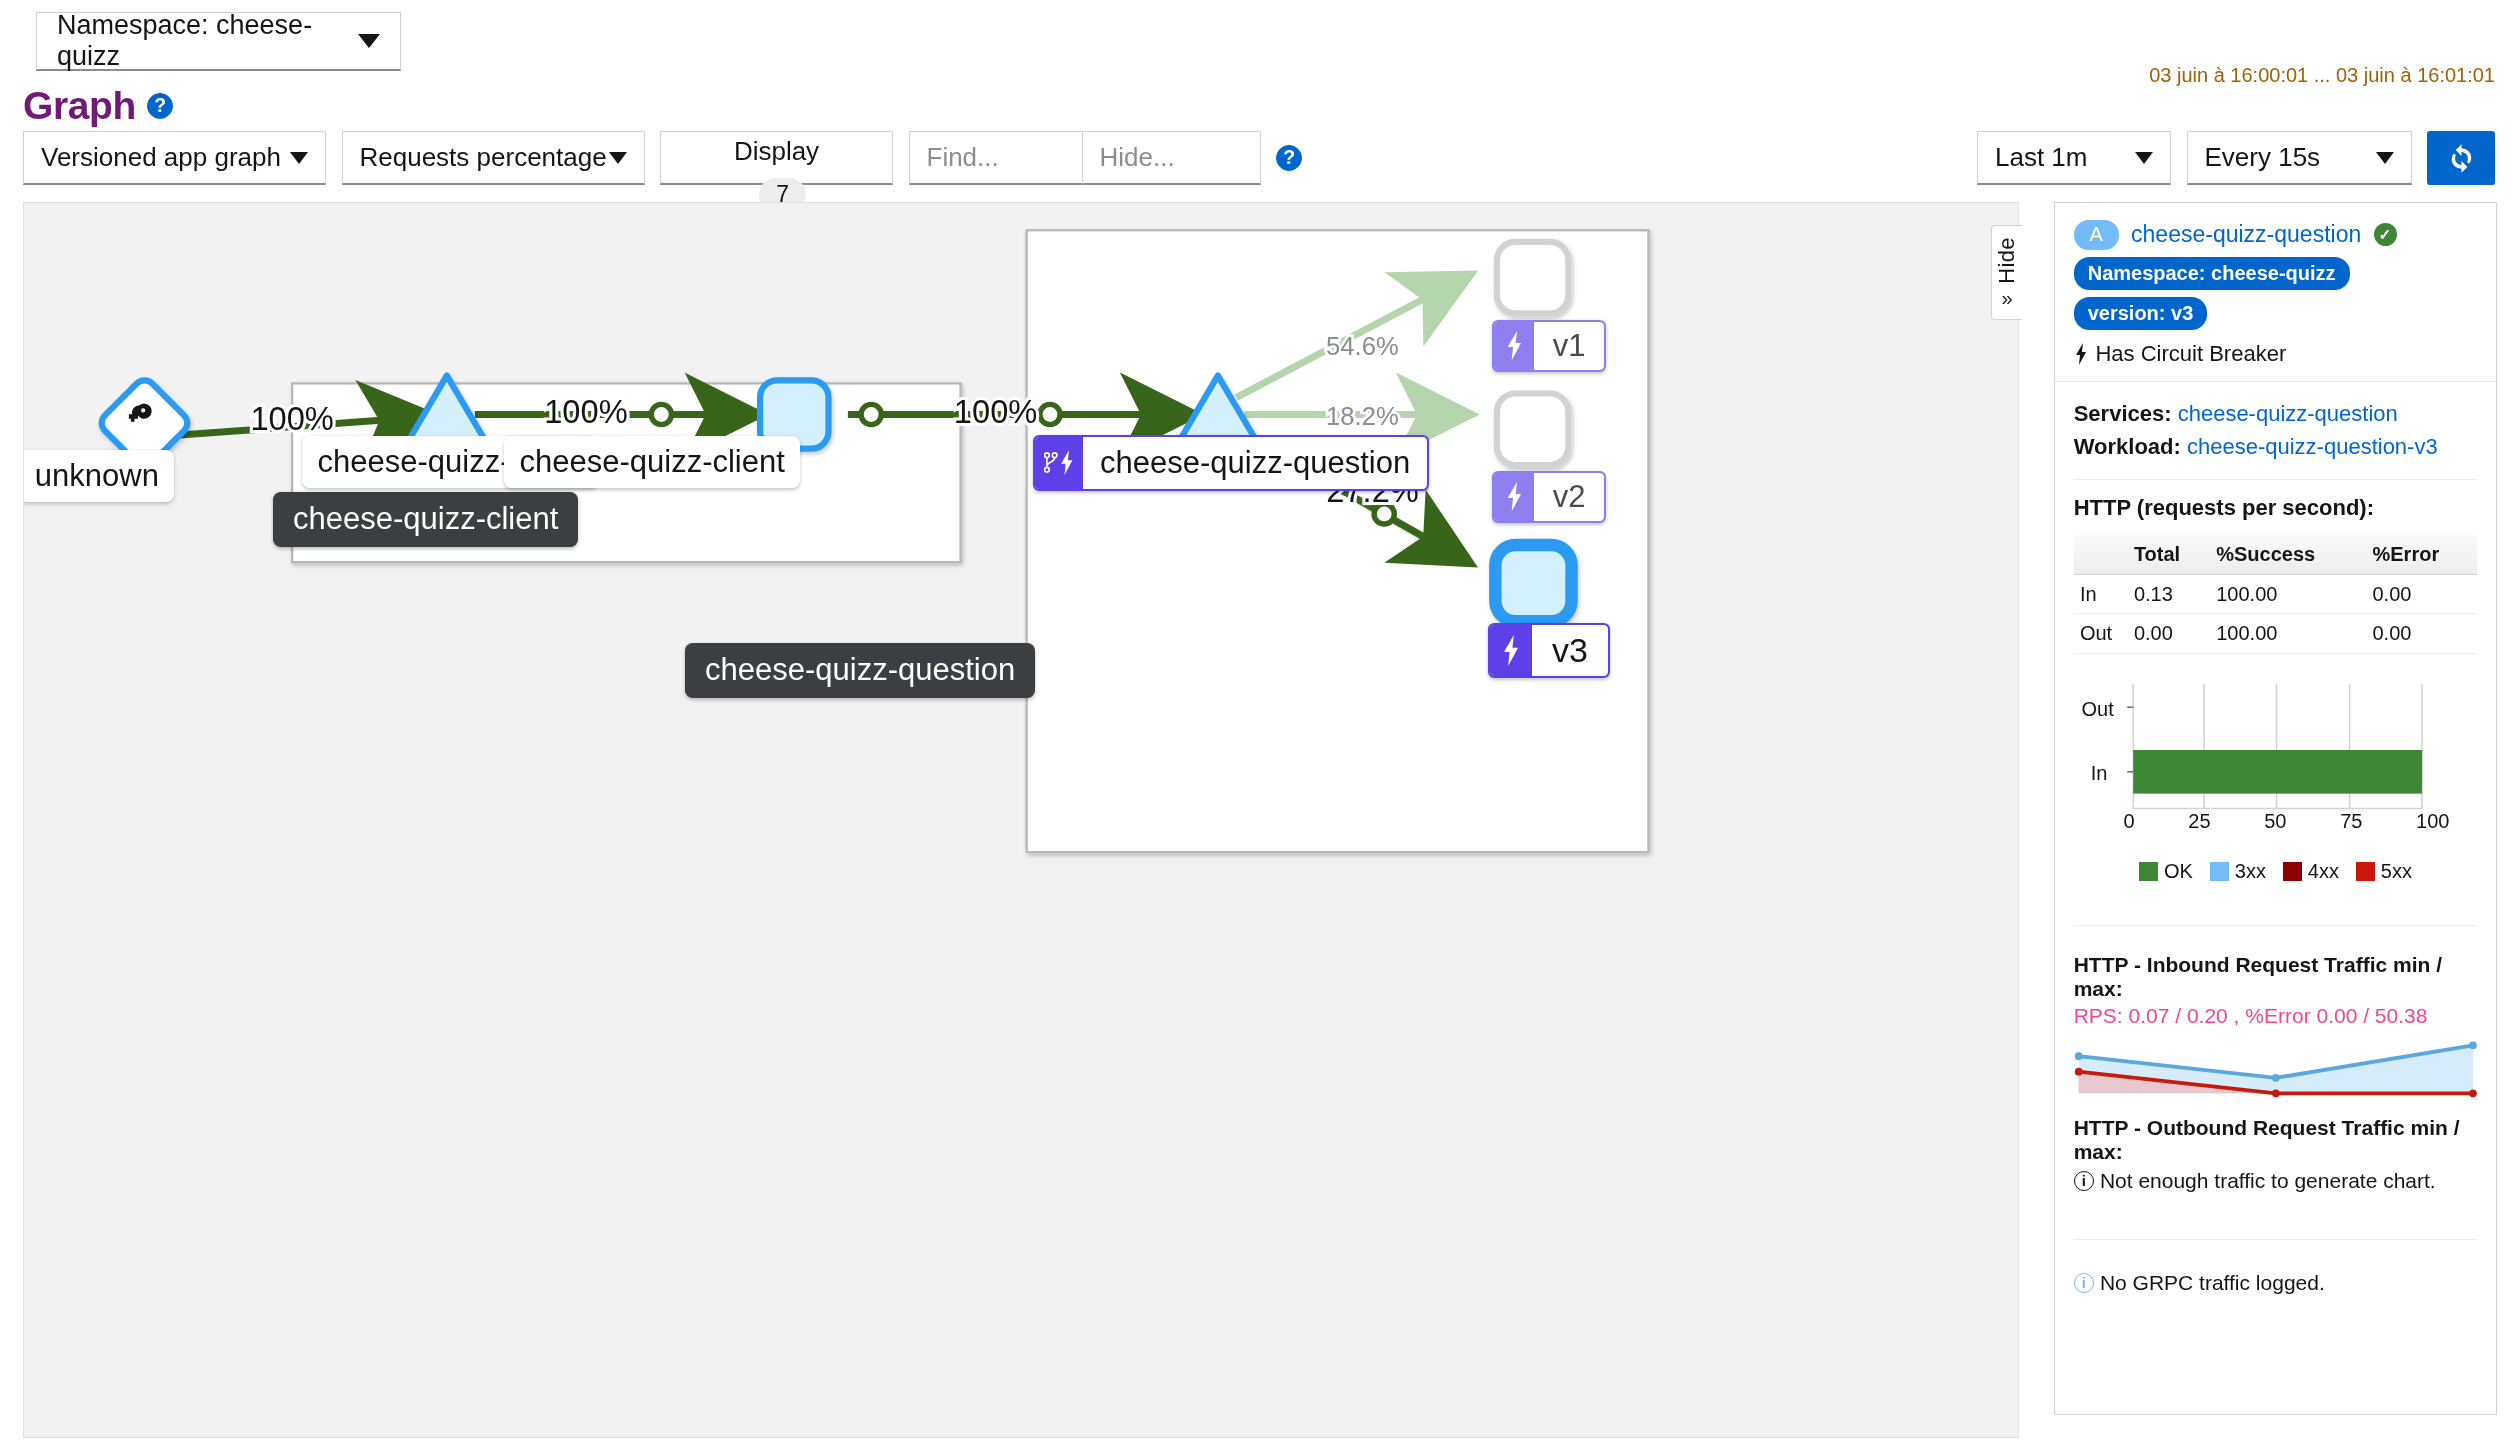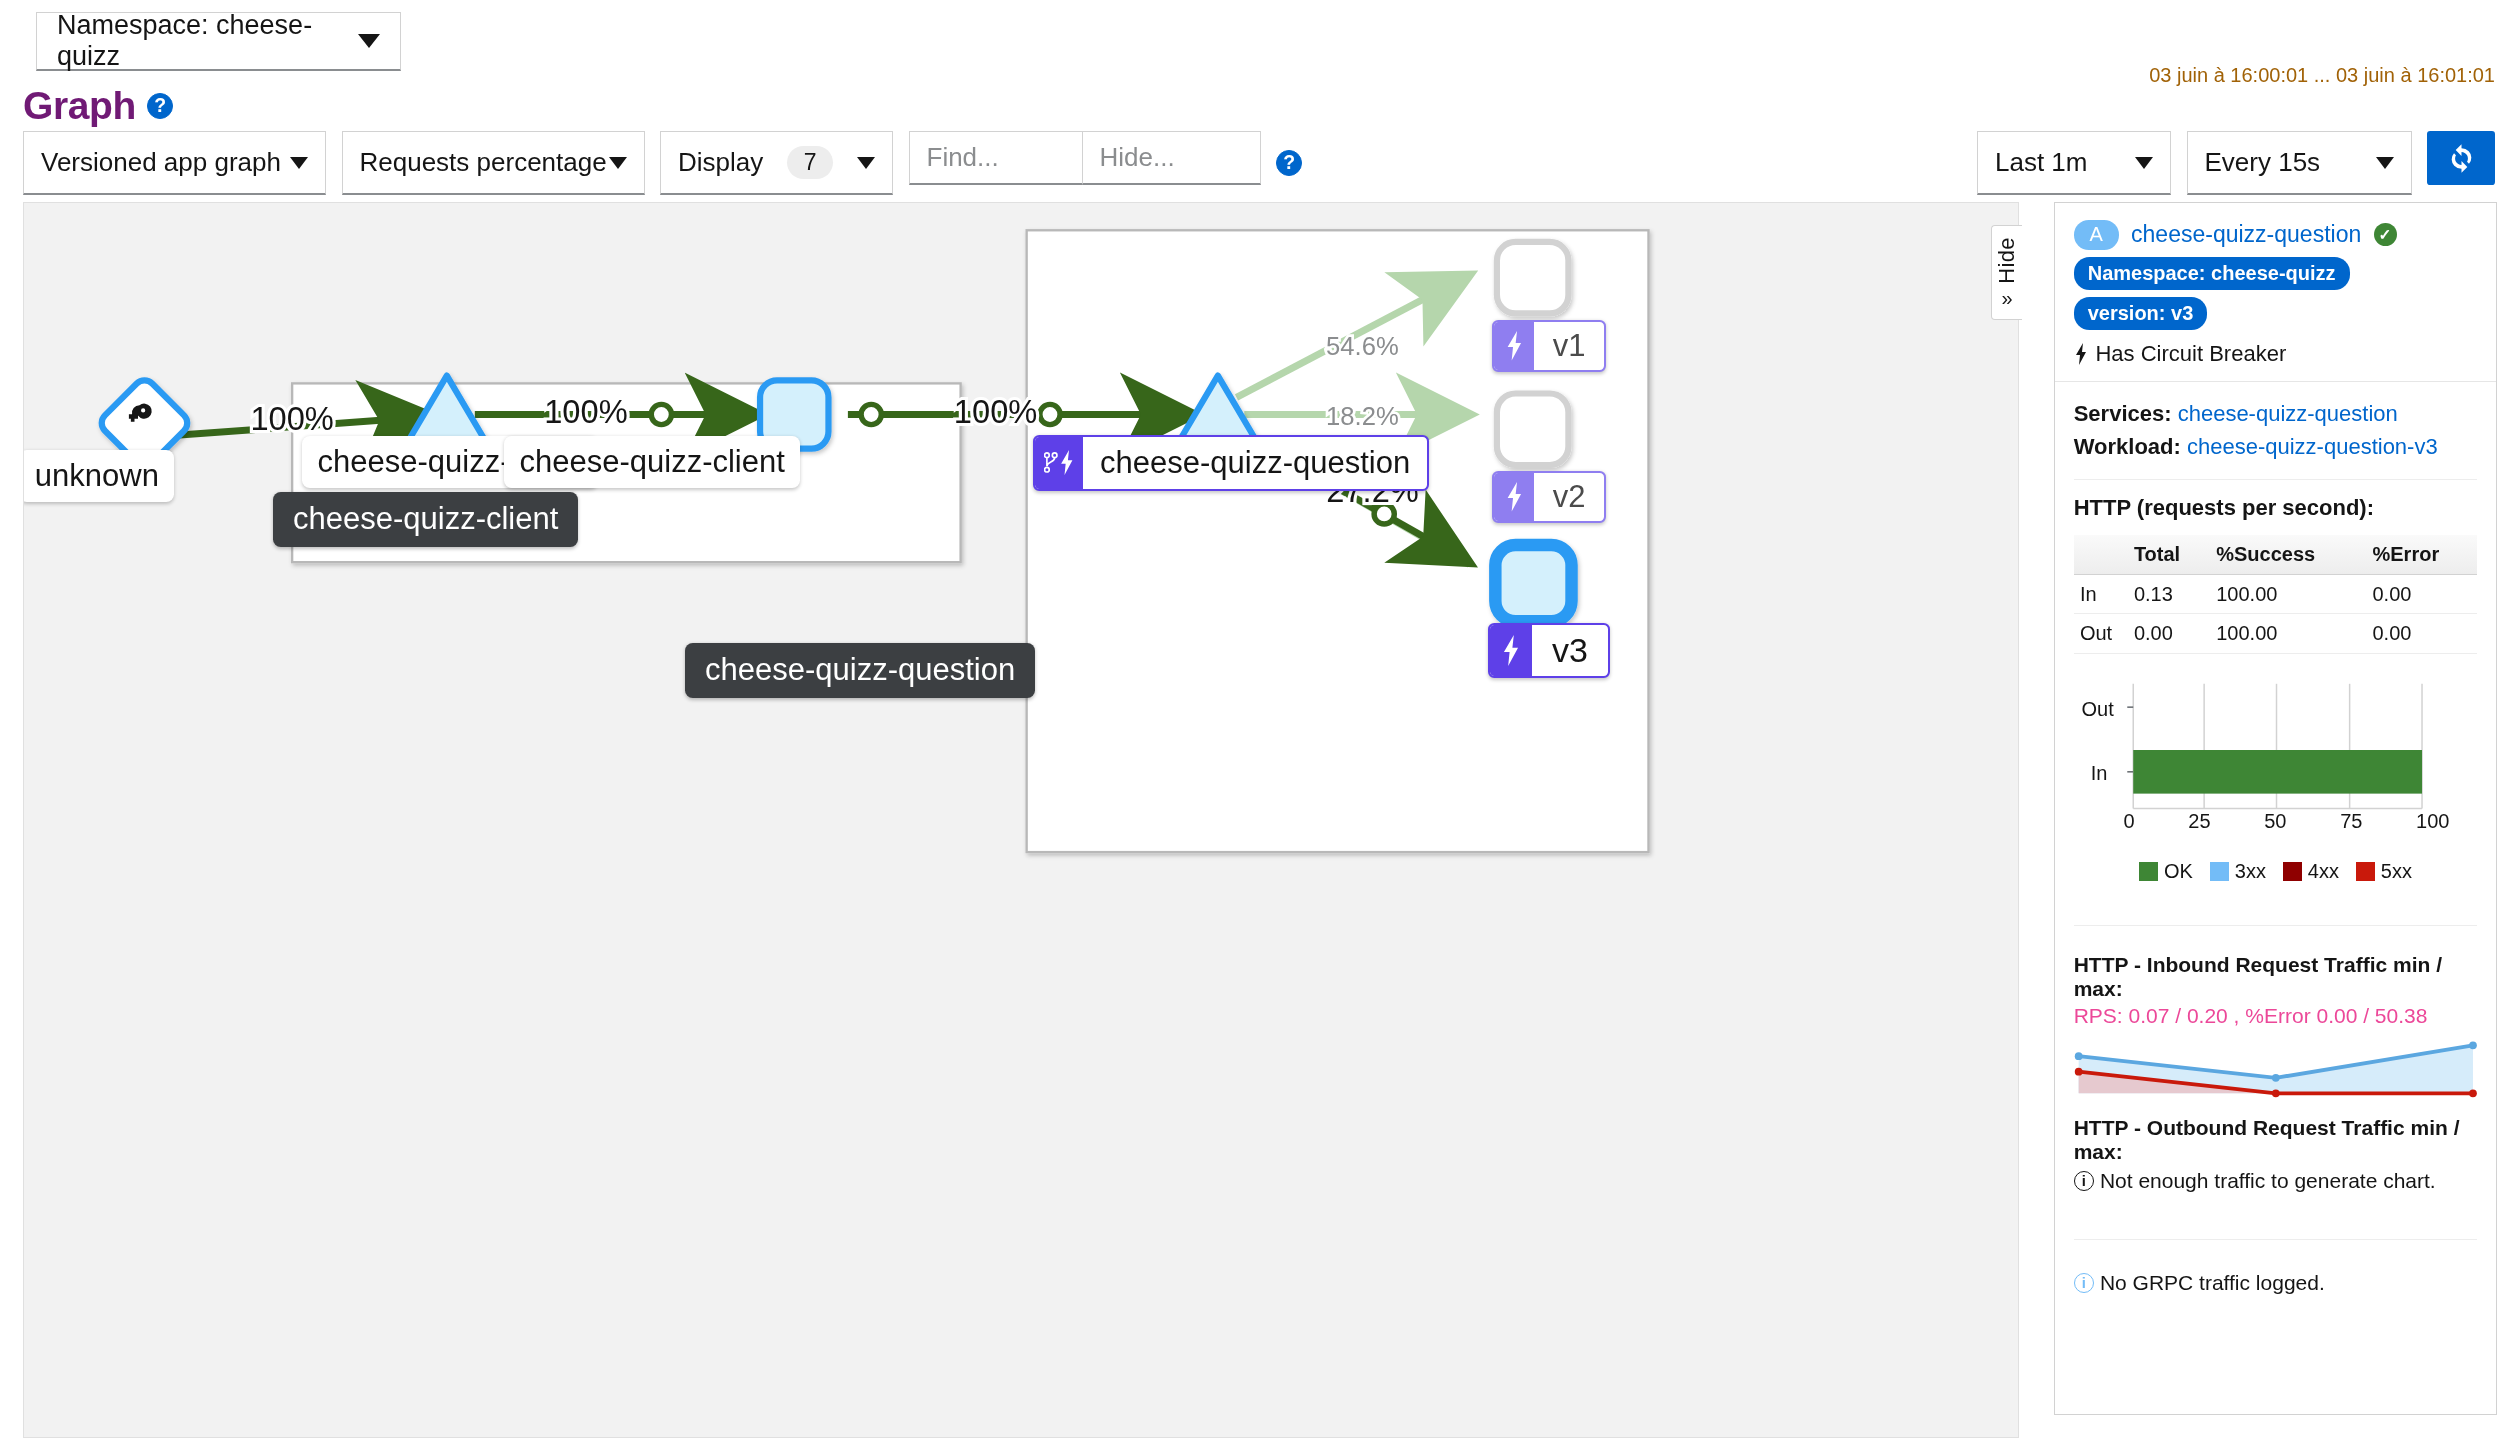--- a/index.html
+++ b/index.html
@@ -30,28 +30,28 @@
     width: 26.4px; height: 26.4px; border-radius: 50%;
     background: #06c; color: #fff; font-size: 19.4px; font-weight: bold;
     display: flex; align-items: center; justify-content: center;
     border: 1.6px solid #06c; cursor: pointer;
   }
 
   
   .toolbar { position: absolute; left: 23px; top: 131px; display: flex; align-items: stretch; }
   .tb-select {
     display: flex; align-items: center; justify-content: space-between;
-    height: 64px; background: #fff;
+    height: 54px; background: #fff;
     border: 0.8px solid #d2d2d2; border-bottom: 2.3px solid #8a8d90;
     padding: 4px 17px; font-size: 26px; color: #151515; margin-right: 15.5px; cursor: pointer;
   }
   .tb-select .caret { border-left-width: 9.3px; border-right-width: 9.3px; border-top-width: 12.4px; }
   .w-graphtype { width: 303px; }
   .w-metric { width: 303px; }
-  .w-display { width: 233px; gap: 11px; justify-content: flex-start; }
+  .w-display { width: 233px; gap: 11px; justify-content: flex-start; flex-direction: column; }
   .badge-count {
     background: #ededed; border-radius: 17px; padding: 3.1px 17px;
     font-size: 23px; color: #151515; margin-left: 12.4px;
   }
   .w-display .caret { margin-left: auto; }
   .tb-input {
     height: 54px; width: 171px; background: #fff;
     border: 0.8px solid #d2d2d2; border-bottom: 2.3px solid #8a8d90;
     padding: 0 17px; font-size: 26px; color: #8b8d8f; display: flex; align-items: center;
   }

